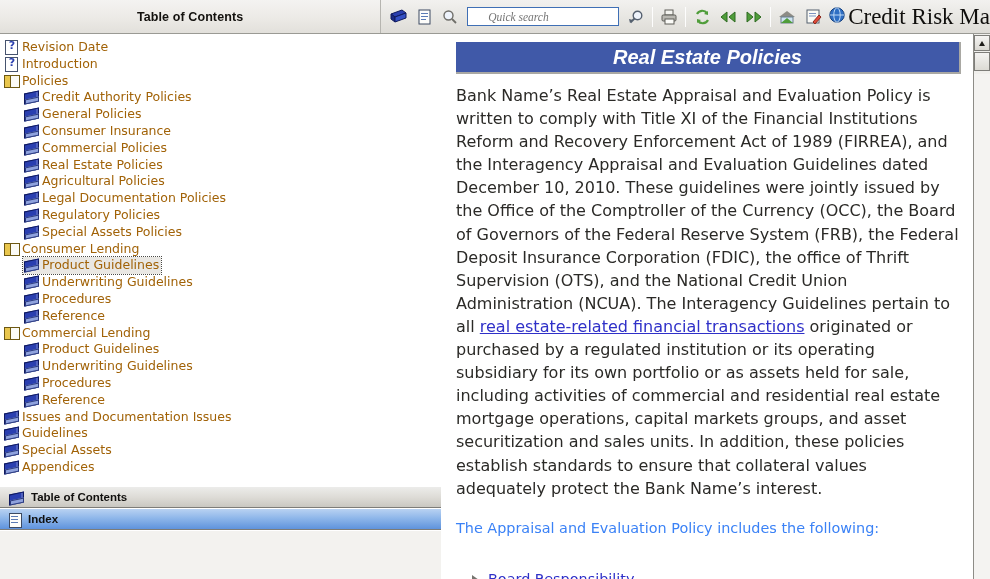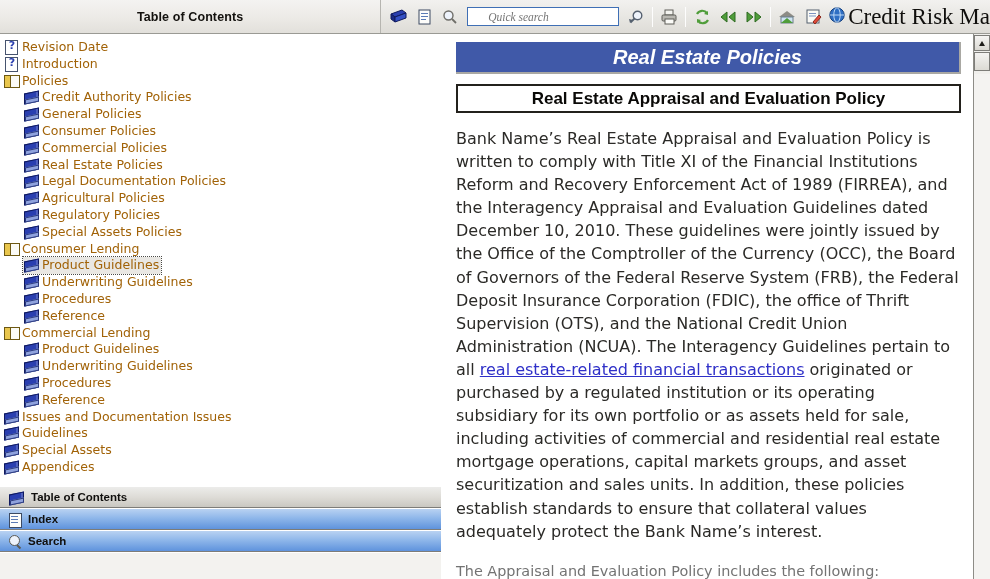--- a/index.html
+++ b/index.html
@@ -183,21 +183,21 @@
   #subtitle-box .t {
     font-family: "Liberation Sans", sans-serif; font-weight: bold;
     font-size: 17px; color: #0a0907;
   }
   #body-text {
     font-family: "DejaVu Sans", sans-serif; font-size: 16px;
     line-height: 23.1px; color: #2b2a27; text-align: left;
   }
   a.ilink { color: #2f30c8; text-decoration: underline; }
   #follow-line { margin-top: 17px; font-family:"DejaVu Sans",sans-serif;
-                 font-size: 14.4px; line-height: 23px; color:#737373; }
+                 font-size: 14.4px; line-height: 23px; color:#3b82f6; }
   .link-row {
     display: flex; align-items: flex-start; gap: 9px;
     margin-top: 30px; padding-left: 16px;
   }
   .tri {
     width: 0; height: 0; margin-top: 5px; flex: 0 0 auto;
     border-left: 7px solid #76756f;
     border-top: 5px solid transparent; border-bottom: 5px solid transparent;
   }
   .link-row a {
@@ -363,37 +363,37 @@
       <div class="node lvl2">
         <span class="ico ico-book"></span>
         <span class="lbl">Credit Authority Policies</span>
       </div>
       <div class="node lvl2">
         <span class="ico ico-book"></span>
         <span class="lbl">General Policies</span>
       </div>
       <div class="node lvl2">
         <span class="ico ico-book"></span>
-        <span class="lbl">Consumer Policies</span>
+        <span class="lbl">Consumer Insurance</span>
       </div>
       <div class="node lvl2">
         <span class="ico ico-book"></span>
         <span class="lbl">Commercial Policies</span>
       </div>
       <div class="node lvl2">
         <span class="ico ico-book"></span>
         <span class="lbl">Real Estate Policies</span>
       </div>
       <div class="node lvl2">
         <span class="ico ico-book"></span>
+        <span class="lbl">Agricultural Policies</span>
+      </div>
+      <div class="node lvl2">
+        <span class="ico ico-book"></span>
         <span class="lbl">Legal Documentation Policies</span>
-      </div>
-      <div class="node lvl2">
-        <span class="ico ico-book"></span>
-        <span class="lbl">Agricultural Policies</span>
       </div>
       <div class="node lvl2">
         <span class="ico ico-book"></span>
         <span class="lbl">Regulatory Policies</span>
       </div>
       <div class="node lvl2">
         <span class="ico ico-book"></span>
         <span class="lbl">Special Assets Policies</span>
       </div>
       <div class="node lvl1">
@@ -456,39 +456,32 @@
 
   <div id="nav-tabs">
       <div class="navtab active">
         <span class="ico ico-book"></span>
         <span>Table of Contents</span>
       </div>
       <div class="navtab inactive">
         <span class="ico-page"></span>
         <span>Index</span>
       </div>
-      <div class="navtab inactive">
-        <span class="ico-mag"></span>
-        <span>Search</span>
-      </div>
       <div id="nav-rest"></div>
     </div>
 </div>
 
 <div id="content-wrap">
 
   <div id="content">
 
     <div id="banner">
       <span class="t">Real Estate Policies</span>
     </div>
 
-    <div id="subtitle-box">
-      <span class="t">Real Estate Appraisal and Evaluation Policy</span>
-    </div>
 
     <div id="body-text">
       <span>Bank Name’s Real Estate Appraisal and Evaluation Policy is written to comply with Title XI of the Financial Institutions Reform and Recovery Enforcement Act of 1989 (FIRREA), and the Interagency Appraisal and Evaluation Guidelines dated December 10, 2010. These guidelines were jointly issued by the Office of the Comptroller of the Currency (OCC), the Board of Governors of the Federal Reserve System (FRB), the Federal Deposit Insurance Corporation (FDIC), the office of Thrift Supervision (OTS), and the National Credit Union Administration (NCUA). The Interagency Guidelines pertain to all </span><a class="ilink" href="#">real estate-related financial transactions</a><span> originated or purchased by a regulated institution or its operating subsidiary for its own portfolio or as assets held for sale, including activities of commercial and residential real estate mortgage operations, capital markets groups, and asset securitization and sales units. In addition, these policies establish standards to ensure that collateral values adequately protect the Bank Name’s interest.</span>
     </div>
 
     <div id="follow-line">The Appraisal and Evaluation Policy includes the following:</div>
 
     <div id="link-list">
         <div class="link-row">
           <span class="tri"></span>

